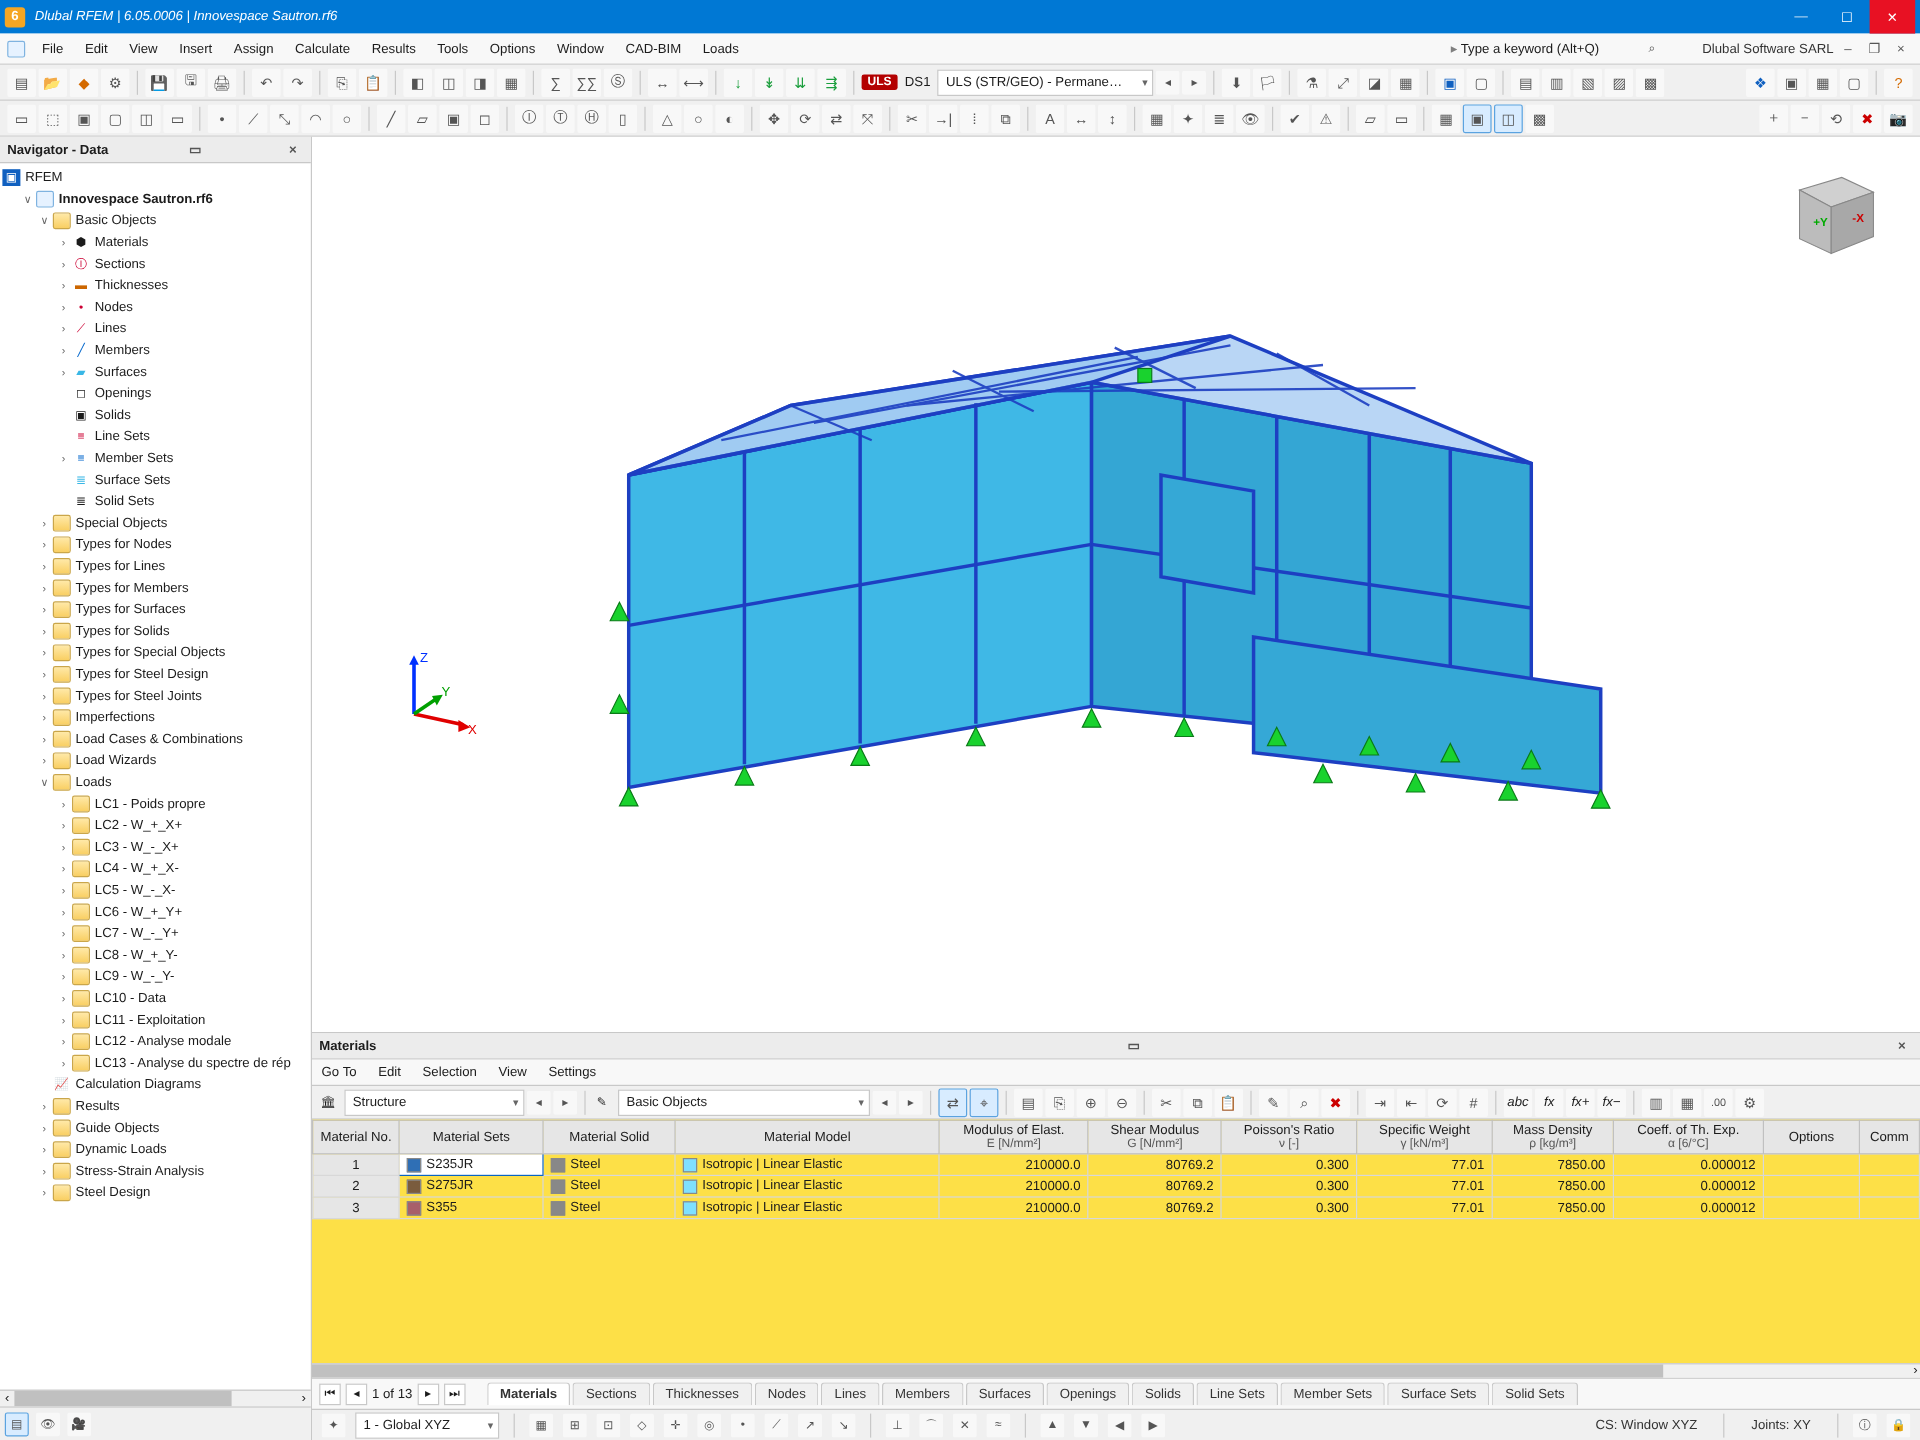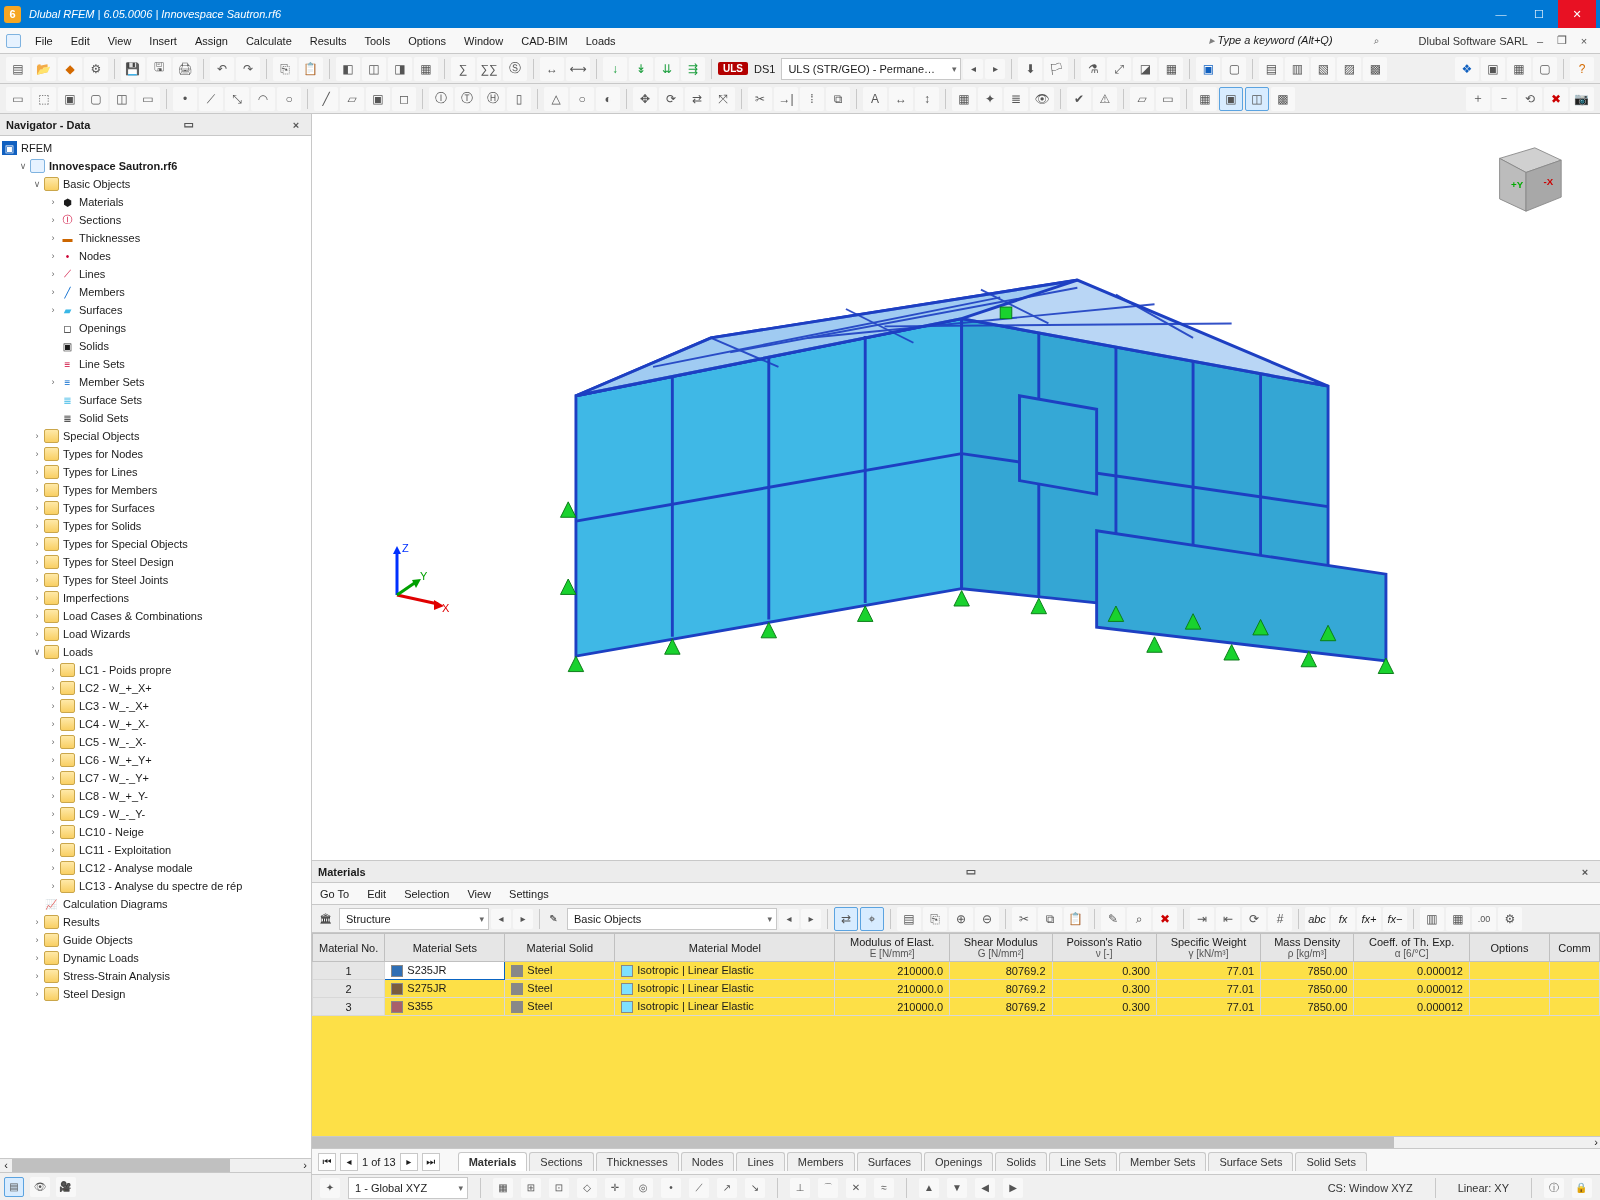--- a/index.html
+++ b/index.html
@@ -17,36 +17,36 @@
   
   .titlebar { height:28px; background:var(--titlebar-bg); color:#fff; display:flex; align-items:center; padding:0 4px; }
   .titlebar .app-icon { width:17px;height:17px;border-radius:3px;background:#f5a623;margin-right:8px;display:flex;align-items:center;justify-content:center;color:#fff;font-weight:bold;font-size:11px;}
   .titlebar span { color:#fff;font-style:italic; }
   .winbtn { width:38px;height:28px;display:flex;align-items:center;justify-content:center;color:#fff;font-family:"Segoe UI Symbol"; }
   .winbtn.last{ background:#e81123 }
   .spacer { flex:1 }
   
   .menubar { height:26px; background:#f8f8f8; border-bottom:1px solid var(--chrome-border); display:flex; align-items:center; padding:0 6px; gap:2px; }
   .menubar .menu-item { padding:4px 8px; cursor:default; border-radius:2px; }
-  .menubar .search { flex:0 0 auto; margin-left:auto; color:var(--muted); font-style:italic; }
+  .menubar .search { flex:0 0 auto; margin-left:auto; color:var(--muted); }
   .menubar .vendor { margin-left:30px; color:#333;}
   .mdibtn { width:20px; height:20px; display:flex; align-items:center; justify-content:center; color:#555;}
   
   .toolbar-row { height:30px; background:var(--chrome-bg); border-bottom:1px solid var(--chrome-border); display:flex; align-items:center; padding:0 6px; gap:2px; }
   .tbtn { width:24px;height:24px;border:1px solid transparent;border-radius:2px;background:#f8f8f8;display:flex;align-items:center;justify-content:center;color:#555;font-size:12px; }
   .tbtn.small { width:20px;height:20px;font-size:10px }
   .tsep { width:1px;height:20px;background:var(--chrome-border);margin:0 4px }
   .tdrop { min-width:180px;height:22px;border:1px solid var(--chrome-border);background:#fff;padding:0 16px 0 6px;display:flex;align-items:center;position:relative;white-space:nowrap;overflow:hidden;text-overflow:ellipsis }
   .tdrop::after{content:"▾";position:absolute;right:4px;color:#666;font-size:9px}
   .badge-uls{background:#b30000;color:#fff;padding:1px 5px;font-weight:bold;border-radius:2px;font-size:10px}
   .combo-label{padding:0 4px}
   
   .main { position:absolute; top:114px; bottom:0; left:0; right:0; display:flex; }
   
-  .nav-panel { width:312px; background:#fff; border-right:1px solid var(--chrome-border); display:flex; flex-direction:column; }
+  .nav-panel { width:260px; background:#fff; border-right:1px solid var(--chrome-border); display:flex; flex-direction:column; }
   .panel-title { height:22px;background:var(--panel-bg);border-bottom:1px solid var(--chrome-border);display:flex;align-items:center;padding:0 6px;font-weight:600;color:#333 }
   .panel-title .pbtn{ margin-left:auto;width:18px;text-align:center;color:#555 }
   .tree { flex:1; overflow:hidden; padding:3px 0 }
   .tree-row { display:flex; align-items:center; height:18px; padding:0 6px; white-space:nowrap; }
   .tw { display:inline-block;width:14px;text-align:center;color:#666;font-size:9px }
   .ticon { width:15px;height:14px;margin-right:4px;display:inline-flex;align-items:center;justify-content:center;font-size:10px }
   .folder{background:linear-gradient(#ffe9a8,#f9cf63);border:1px solid #caa64a;border-radius:2px}
   .docicon{background:#e6f2ff;border:1px solid #7fb3e0;border-radius:2px}
   .nav-scroll{height:14px;background:var(--chrome-bg);display:flex;border-top:1px solid var(--chrome-border)}
   .nav-scroll .thumb{width:70%;height:100%;background:#c0c0c0}
@@ -444,21 +444,21 @@
           <span>LC8 - W_+_Y-</span>
         </div>
       <div class="tree-row indent-3">
           <span class="tw">›</span>
           <span class="ticon folder"></span>
           <span>LC9 - W_-_Y-</span>
         </div>
       <div class="tree-row indent-3">
           <span class="tw">›</span>
           <span class="ticon folder"></span>
-          <span>LC10 - Neige</span>
+          <span>LC10 - Data</span>
         </div>
       <div class="tree-row indent-3">
           <span class="tw">›</span>
           <span class="ticon folder"></span>
           <span>LC11 - Exploitation</span>
         </div>
       <div class="tree-row indent-3">
           <span class="tw">›</span>
           <span class="ticon folder"></span>
           <span>LC12 - Analyse modale</span>
@@ -770,20 +770,20 @@
         <div class="tbtn small">✕</div>
         <div class="tbtn small">≈</div>
         <div class="tsep"></div>
         <div class="tbtn small">▲</div>
         <div class="tbtn small">▼</div>
         <div class="tbtn small">◀</div>
         <div class="tbtn small">▶</div>
         <div class="spacer"></div>
         <div class="segment">CS: Window XYZ</div>
         <div class="tsep"></div>
-        <div class="segment">Linear: XY</div>
+        <div class="segment">Joints: XY</div>
         <div class="tsep"></div>
         <div class="tbtn small">ⓘ</div>
         <div class="tbtn small">🔒</div>
       </div>
     </div>
   </div>
 </div>
 
 </body></html>

